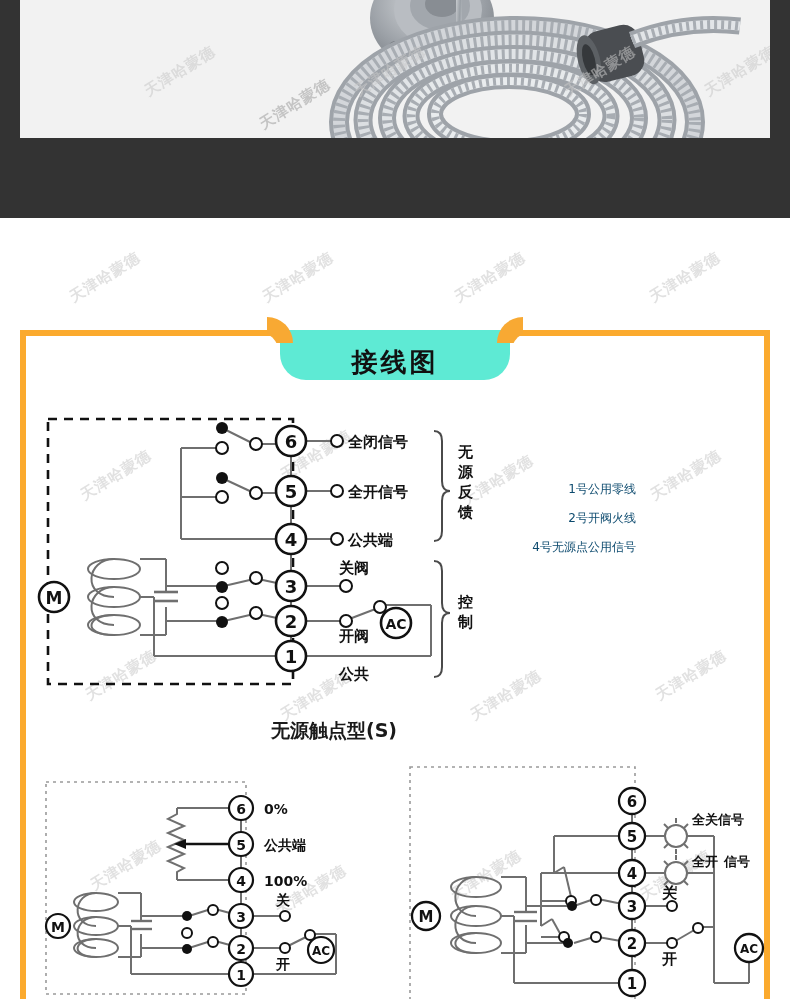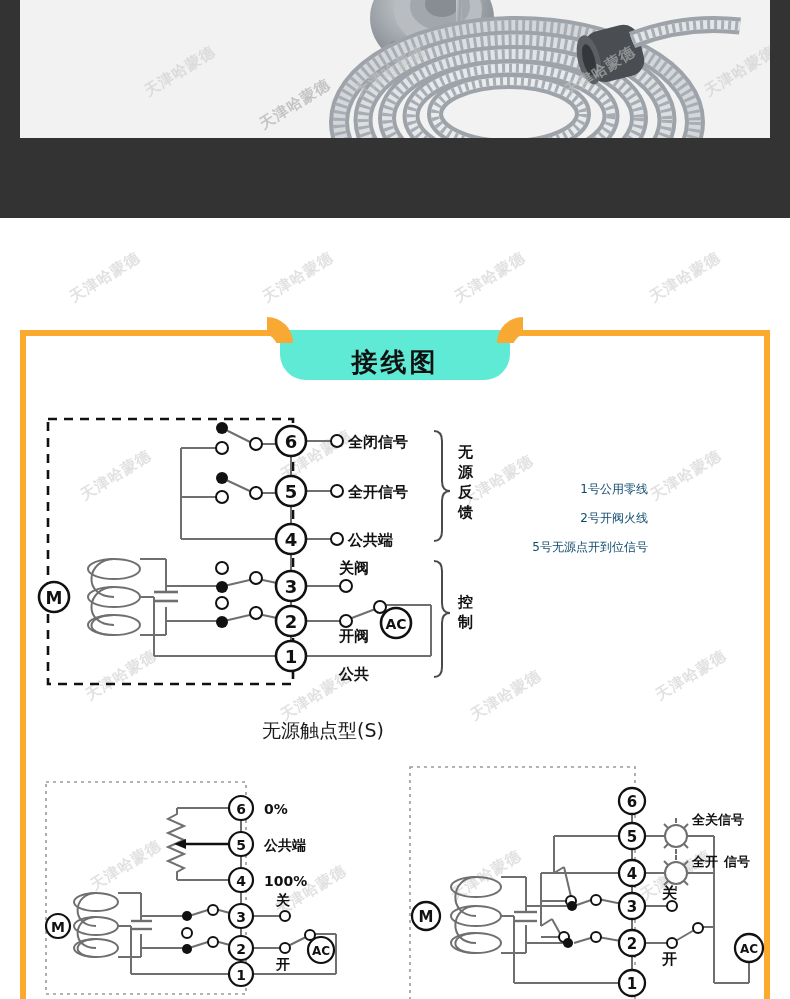--- a/index.html
+++ b/index.html
@@ -39,21 +39,21 @@
   #title-text{font-size:26px;font-weight:bold;color:#111;letter-spacing:3px;
     font-family:"DejaVu Sans","Liberation Sans",sans-serif;z-index:2;}
 
   
   .diagram{position:absolute;}
   #diag-main{left:0px;top:75px;}
   #legend-list{position:absolute;left:480px;top:145px;}
   .legend-row{font-size:12px;color:#0c4a6e;margin-bottom:12px;white-space:nowrap;
     font-family:"DejaVu Sans","Liberation Sans",sans-serif;text-align:right;}
   .legend-row .no{display:inline-block;width:46px;font-weight:500;}
-  #caption-main{position:absolute;left:236px;top:382px;font-size:19px;font-weight:normal;color:#1a1a1a;
+  #caption-main{position:absolute;left:245px;top:382px;font-size:19px;font-weight:bold;color:#1a1a1a;
     font-family:"DejaVu Sans","Liberation Sans",sans-serif;white-space:nowrap;}
   #diag-bl{left:10px;top:440px;}
   #diag-br{left:378px;top:425px;}
 
   svg text{font-family:"DejaVu Sans","Liberation Sans",sans-serif;}
 </style>
 </head>
 <body>
 
 <div id="top-band">
@@ -277,21 +277,21 @@
   </svg>
 
   <div id="legend-list">
     <div class="legend-row">
       <span class="no">1号</span><span>公用零线</span>
     </div>
     <div class="legend-row">
       <span class="no">2号</span><span>开阀火线</span>
     </div>
     <div class="legend-row">
-      <span class="no">5号</span><span>无源点开到位信号</span>
+      <span class="no">4号</span><span>无源点公用信号</span>
     </div>
   </div>
 
   <div id="caption-main">无源触点型(S)</div>
 
   <svg class="diagram" id="diag-bl" width="360" height="225" viewBox="0 0 360 225">
     <rect x="10" y="6" width="200" height="212" fill="none" stroke="#9a9a9a" stroke-width="1.6" stroke-dasharray="3 4"></rect>
     <g stroke="#6f6f6f" stroke-width="2" fill="none">
       <line x1="205" y1="32" x2="205" y2="198"></line>
 

